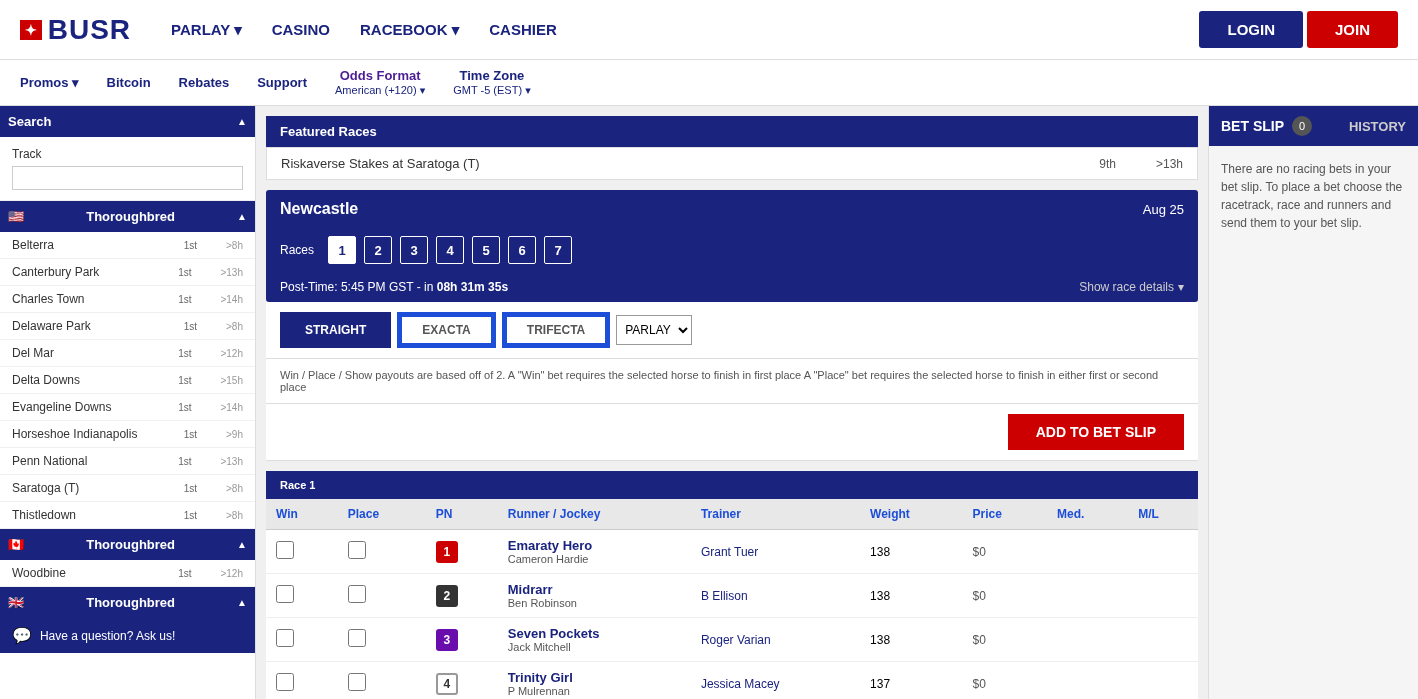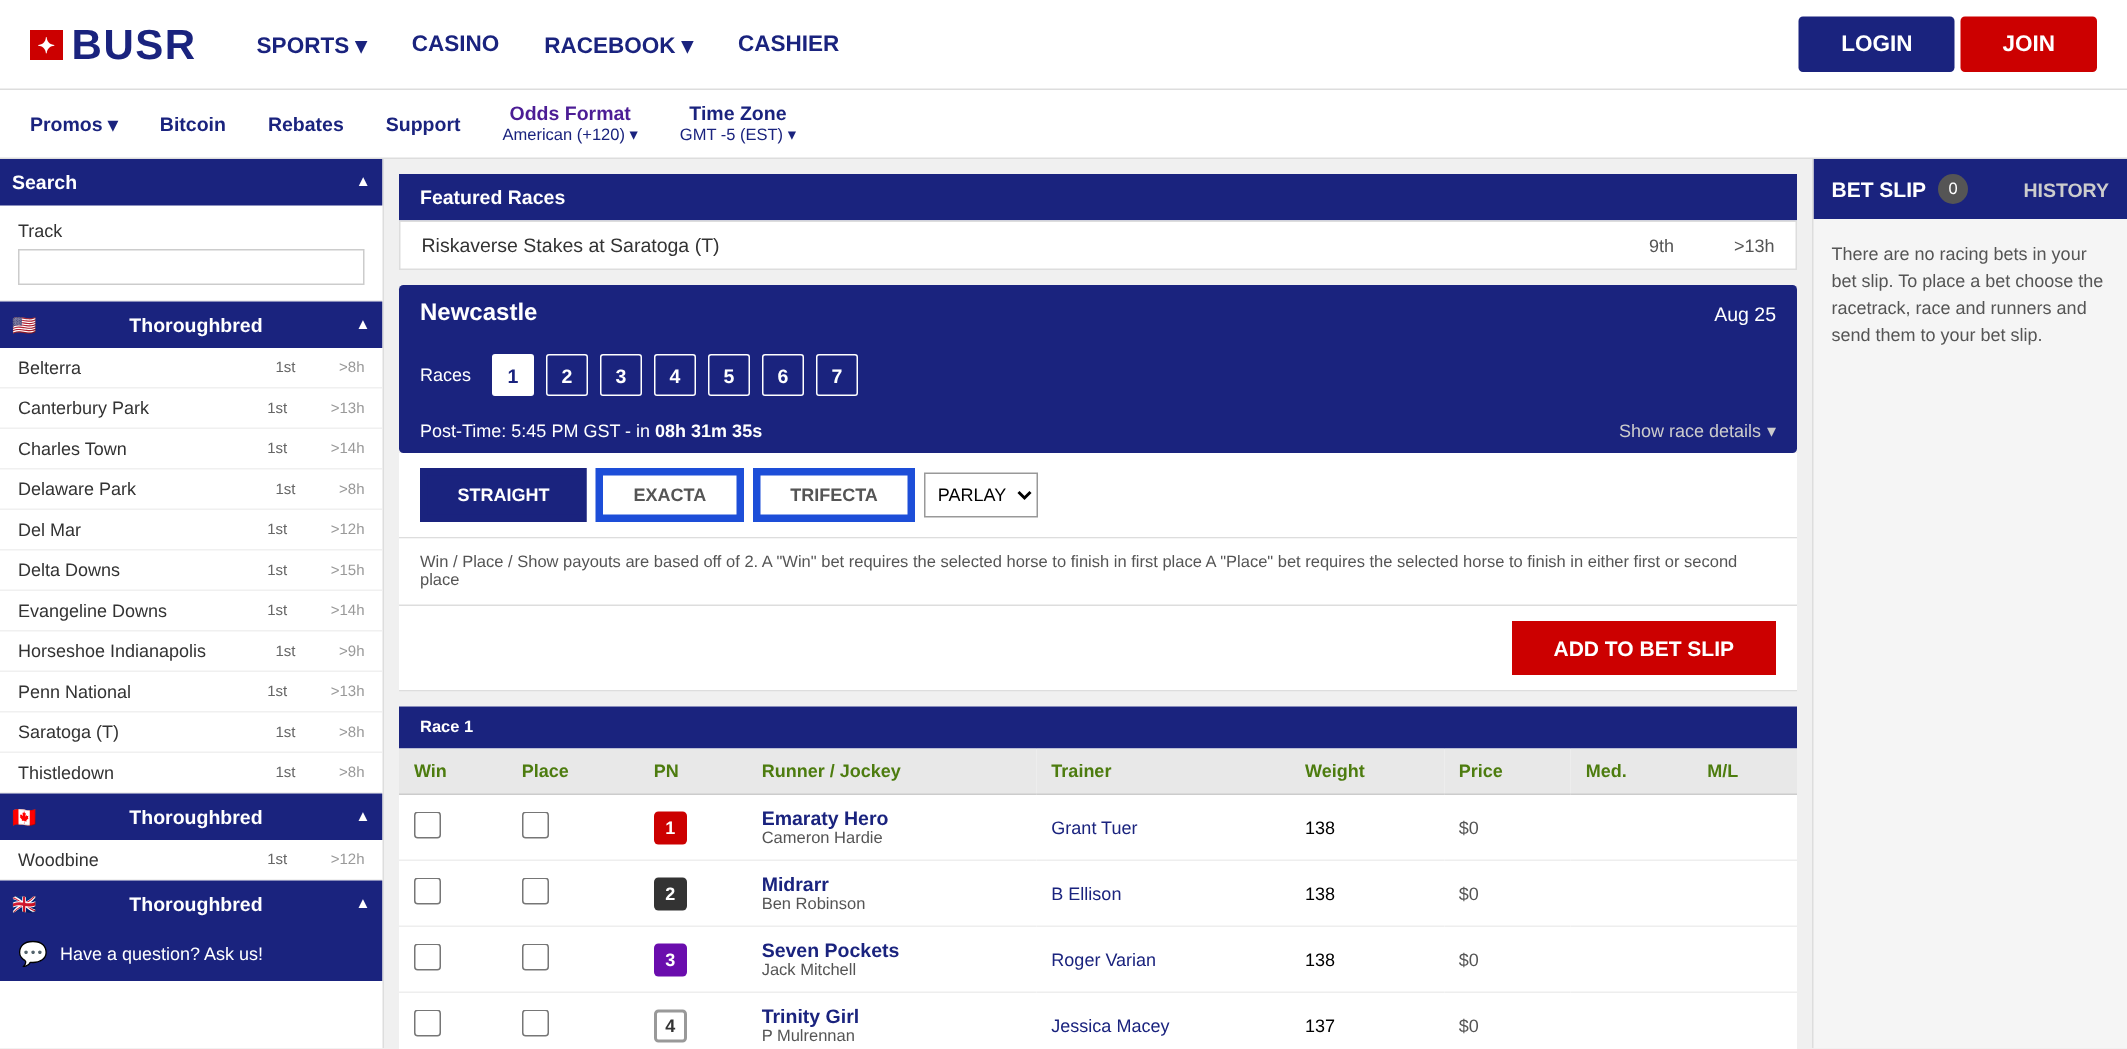--- a/index.html
+++ b/index.html
@@ -351,21 +351,21 @@
     }
     .race-table {
       width: 100%;
       border-collapse: collapse;
     }
     .race-table th {
       background: #e8e8e8;
       padding: 8px 10px;
       font-size: 12px;
       font-weight: bold;
-      color: #4d7c0f;
+      color: #1d4ed8;
       text-align: left;
       border-bottom: 1px solid #ccc;
     }
     .race-table td {
       padding: 8px 10px;
       font-size: 12px;
       border-bottom: 1px solid #eee;
       vertical-align: middle;
     }
     .runner-name { font-weight: bold; color: #1a237e; font-size: 13px; }
@@ -440,21 +440,21 @@
   </style>
 </head>
 <body>
 
 <header class="header">
   <div class="logo">
     <span class="logo-icon">✦</span>
     <span class="logo-text">BUSR</span>
   </div>
   <nav class="nav-links">
-    <a class="nav-link">SPORTS ▾</a>
+    <a class="nav-link">PARLAY ▾</a>
     <a class="nav-link">CASINO</a>
     <a class="nav-link">RACEBOOK ▾</a>
     <a class="nav-link">CASHIER</a>
   </nav>
   <div class="header-buttons">
     <button class="btn-login">LOGIN</button>
     <button class="btn-join">JOIN</button>
   </div>
 </header>
 

